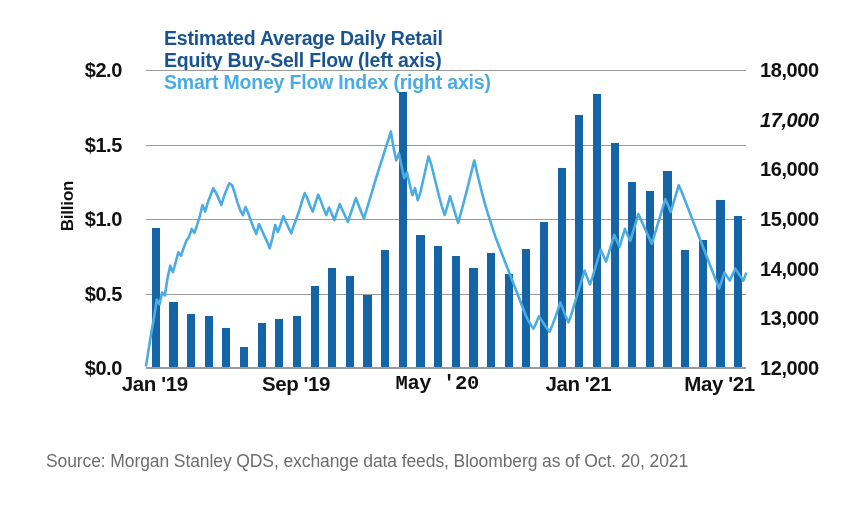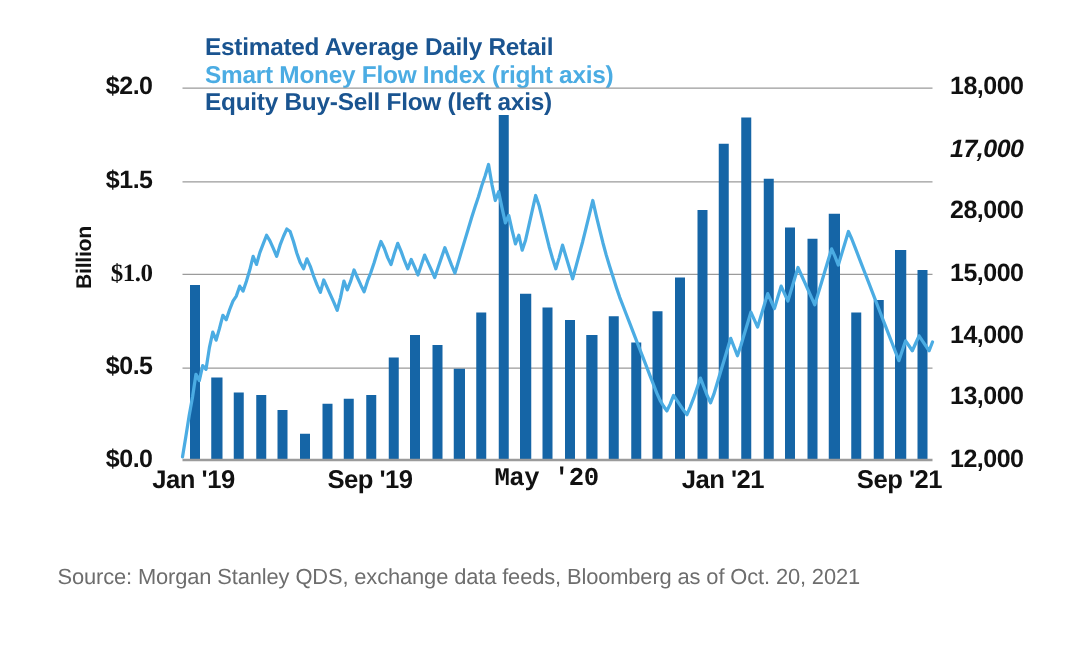--- a/index.html
+++ b/index.html
@@ -50,37 +50,37 @@
     font-family:"Liberation Sans", sans-serif;letter-spacing:-0.1px;
   }
 </style>
 </head>
 <body>
 
 <div id="root">
 
   <div class="legend">
     <div class="legend-line legend-bars">Estimated Average Daily Retail</div>
+    <div class="legend-line legend-bars">Equity Buy-Sell Flow (left axis)</div>
     <div class="legend-line legend-smi">Smart Money Flow Index (right axis)</div>
-    <div class="legend-line legend-bars">Equity Buy-Sell Flow (left axis)</div>
   </div>
 
   <div class="ylabel">Billion</div>
 
   <div class="ticks ticks-left" id="ticksLeft">
       <div style="top: 70px;">$2.0</div>
       <div style="top: 144.5px;">$1.5</div>
-      <div style="top: 219px; font-family: Liberation Serif, serif;">$1.0</div>
+      <div style="top: 219px;">$1.0</div>
       <div style="top: 293.5px;">$0.5</div>
       <div style="top: 368px;">$0.0</div>
     </div>
   <div class="ticks ticks-right" id="ticksRight">
       <div style="top: 70px;">18,000</div>
       <div style="top: 119.667px; font-style: italic;">17,000</div>
-      <div style="top: 169.333px;">28,000</div>
+      <div style="top: 169.333px;">16,000</div>
       <div style="top: 219px;">15,000</div>
       <div style="top: 268.667px;">14,000</div>
       <div style="top: 318.333px;">13,000</div>
       <div style="top: 368px;">12,000</div>
     </div>
 
   <div id="plot">
     <div id="grid">
         <div class="gridline" style="top: 0px;"></div>
         <div class="gridline" style="top: 74.5px;"></div>
@@ -127,17 +127,17 @@
       <polyline id="smiPath" fill="none" stroke="#4BACE3" stroke-width="2.6" stroke-linejoin="round" stroke-linecap="round" points="0.00,295.52 2.69,279.13 5.38,262.24 8.07,247.34 10.76,229.46 13.45,234.43 16.14,222.51 18.83,225.49 21.52,208.10 24.22,195.69 26.91,202.14 29.60,192.71 32.29,182.28 34.98,185.75 37.67,177.81 40.36,170.85 43.05,166.88 45.74,158.93 48.43,162.91 51.12,154.96 53.81,146.02 56.50,135.09 59.19,141.55 61.88,132.11 64.57,125.16 67.26,118.21 69.96,122.68 72.65,128.64 75.34,135.09 78.03,126.15 80.72,119.20 83.41,113.24 86.10,115.23 88.79,123.17 91.48,132.61 94.17,140.06 96.86,145.03 99.55,137.08 102.24,143.04 104.93,150.99 107.62,157.94 110.31,163.90 113.00,153.97 115.70,159.93 118.39,165.89 121.08,171.85 123.77,178.30 126.46,167.87 129.15,154.96 131.84,161.91 134.53,154.96 137.22,146.02 139.91,151.98 142.60,157.94 145.29,163.40 147.98,154.96 150.67,148.01 153.36,140.06 156.05,131.12 158.74,123.17 161.43,128.64 164.13,136.09 166.82,141.55 169.51,132.61 172.20,124.66 174.89,131.12 177.58,138.57 180.27,145.03 182.96,137.58 185.65,143.54 188.34,149.99 191.03,142.05 193.72,134.10 196.41,140.06 199.10,146.02 201.79,151.98 204.48,144.03 207.17,136.09 209.87,128.14 212.56,135.09 215.25,142.05 217.94,148.50 220.63,139.56 223.32,130.62 226.01,121.68 228.70,112.74 231.39,103.80 234.08,95.36 236.77,87.41 239.46,78.47 242.15,70.53 244.84,61.59 247.53,77.48 250.22,90.39 252.91,83.44 255.61,96.35 258.30,108.27 260.99,102.31 263.68,114.23 266.37,125.16 269.06,118.21 271.75,130.13 274.44,122.18 277.13,110.26 279.82,98.34 282.51,86.42 285.20,94.37 287.89,105.29 290.58,116.22 293.27,127.15 295.96,136.58 298.65,145.03 301.35,136.09 304.04,126.15 306.73,135.09 309.42,144.03 312.11,152.97 314.80,143.04 317.49,133.11 320.18,123.17 322.87,112.25 325.56,101.32 328.25,90.39 330.94,102.31 333.63,113.24 336.32,124.17 339.01,134.10 341.70,143.04 344.39,151.48 347.09,159.93 349.78,167.87 352.47,174.83 355.16,181.78 357.85,188.73 360.54,195.69 363.23,202.64 365.92,209.59 368.61,216.55 371.30,223.50 373.99,230.45 376.68,237.41 379.37,244.36 382.06,250.32 384.75,254.79 387.44,258.76 390.13,253.30 392.83,246.35 395.52,250.32 398.21,254.29 400.90,258.27 403.59,261.74 406.28,255.29 408.97,248.33 411.66,240.39 414.35,232.44 417.04,239.39 419.73,246.35 422.42,252.31 425.11,245.35 427.80,236.41 430.49,227.47 433.18,218.53 435.87,209.59 438.57,200.65 441.26,207.61 443.95,214.56 446.64,206.61 449.33,197.67 452.02,188.73 454.71,179.79 457.40,185.75 460.09,191.71 462.78,182.77 465.47,173.83 468.16,164.89 470.85,170.85 473.54,176.81 476.23,167.87 478.92,158.93 481.61,164.89 484.30,170.85 487.00,161.91 489.69,152.97 492.38,144.03 495.07,149.99 497.76,155.95 500.45,161.91 503.14,167.87 505.83,173.83 508.52,164.89 511.21,155.95 513.90,147.01 516.59,138.07 519.28,129.13 521.97,135.09 524.66,142.05 527.35,133.11 530.04,124.17 532.74,115.23 535.43,121.19 538.12,128.14 540.81,135.09 543.50,142.05 546.19,149.00 548.88,155.95 551.57,162.91 554.26,169.86 556.95,176.81 559.64,183.77 562.33,190.72 565.02,197.67 567.71,204.63 570.40,211.58 573.09,218.53 575.78,210.59 578.48,202.64 581.17,206.61 583.86,210.59 586.55,204.63 589.24,198.67 591.93,202.64 594.62,206.61 597.31,210.59 600.00,203.63"></polyline>
     </svg>
     <div class="axisline"></div>
   </div>
 
   <div class="xticks" id="xticks">
       <div style="left: 138.824px;">Jan '19</div>
       <div style="left: 280px;">Sep '19</div>
       <div style="left: 421.176px; font-family: Liberation Mono, monospace;">May '20</div>
       <div style="left: 562.353px;">Jan '21</div>
-      <div style="left: 703.529px;">Sep '21</div>
+      <div style="left: 703.529px;">May '21</div>
     </div>
 
   <div class="source">Source: Morgan Stanley QDS, exchange data feeds, Bloomberg as of Oct. 20, 2021</div>
 </div>
 
 </body></html>

